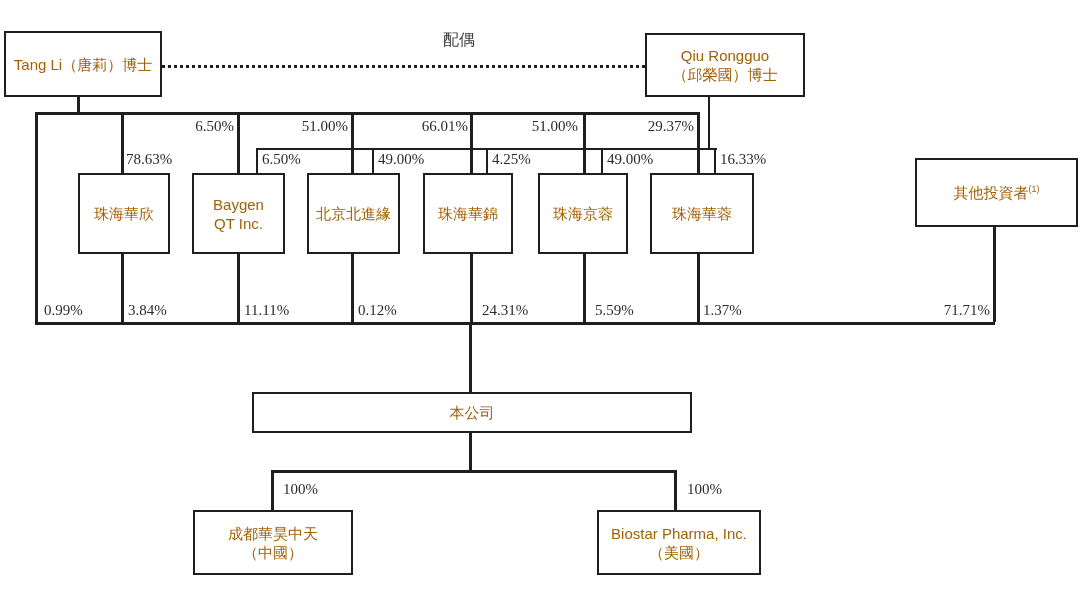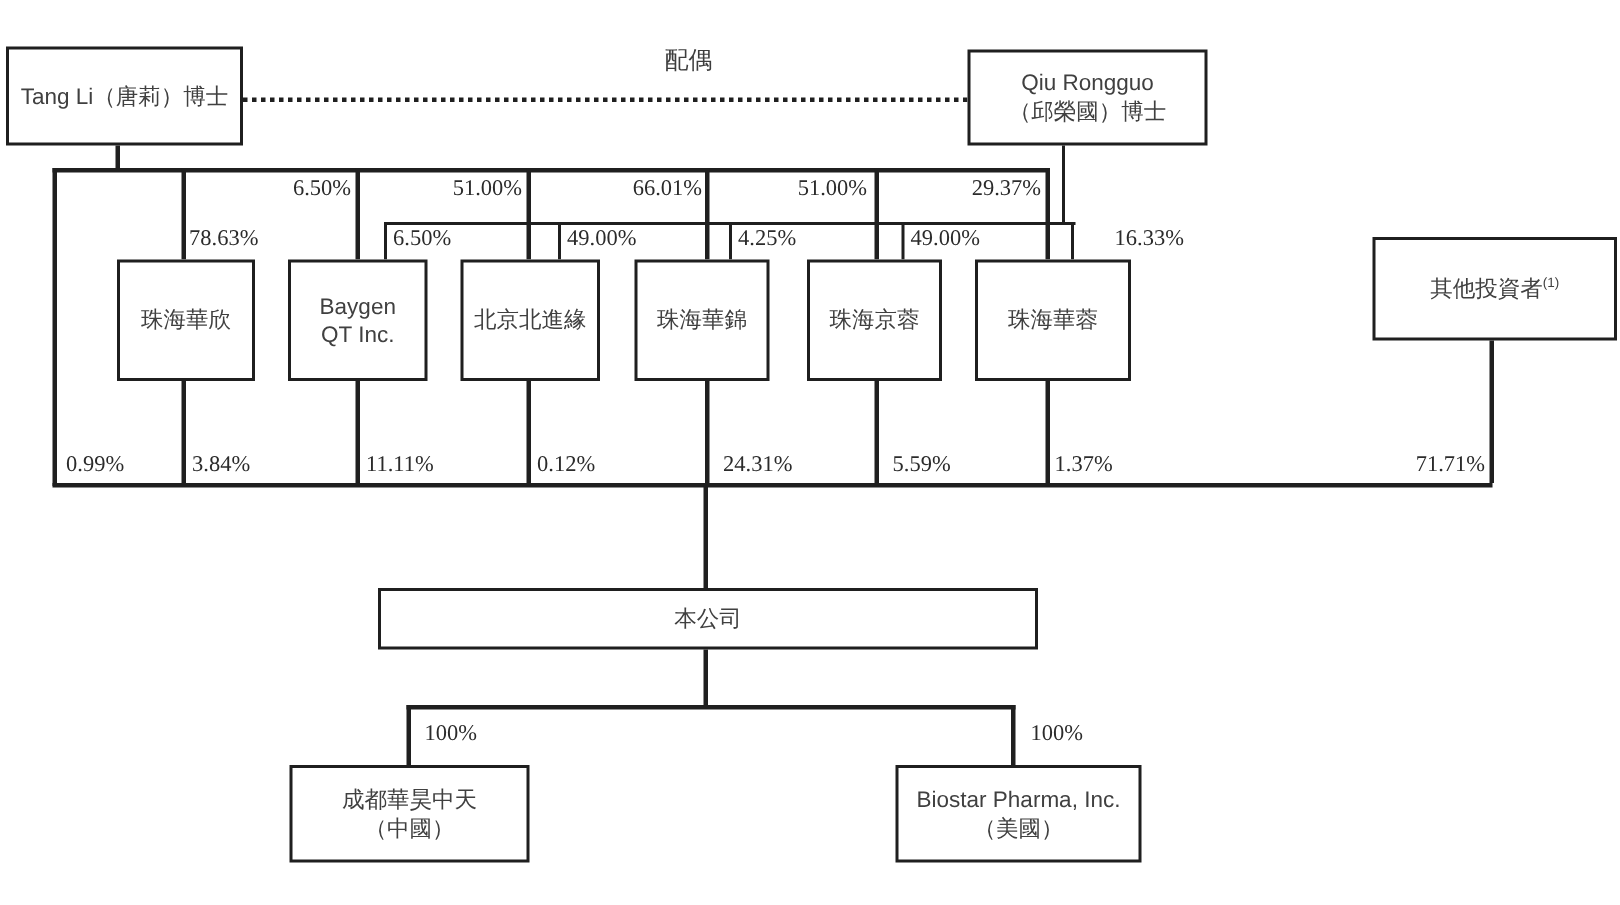--- a/index.html
+++ b/index.html
@@ -13,21 +13,21 @@
   .box{
     position:absolute;
     box-sizing:border-box;
     border:2.5px solid #1f1f1f;
     background:#ffffff;
     display:flex;
     flex-direction:column;
     align-items:center;
     justify-content:center;
     text-align:center;
-    color:#404040;
+    color:#a16207;
     font-size:15px;
     line-height:19px;
   }
   .ln{position:absolute;background:#1f1f1f;}
   .dotted{
     position:absolute;height:0;background:none;
     border-top:3px dotted #1f1f1f;
   }
   .pct{
     position:absolute;
@@ -87,21 +87,21 @@
   <div class="pct r" style="left:144px;top:118px;">6.50%</div>
   <div class="pct r" style="left:258px;top:118px;">51.00%</div>
   <div class="pct r" style="left:378px;top:118px;">66.01%</div>
   <div class="pct r" style="left:488px;top:118px;">51.00%</div>
   <div class="pct r" style="left:604px;top:118px;">29.37%</div>
 
   <div class="pct" style="left:262px;top:151px;">6.50%</div>
   <div class="pct" style="left:378px;top:151px;">49.00%</div>
   <div class="pct" style="left:492px;top:151px;">4.25%</div>
   <div class="pct" style="left:607px;top:151px;">49.00%</div>
-  <div class="pct" style="left:720px;top:151px;margin-left:23px;">16.33%</div>
+  <div class="pct" style="left:720px;top:151px;">16.33%</div>
 
   <div class="box" style="left:78px;top:173px;width:92px;height:81px;">
     <div>珠海華欣</div>
   </div>
   <div class="box" style="left:192px;top:173px;width:93px;height:81px;">
     <div>Baygen</div>
     <div>QT Inc.</div>
   </div>
   <div class="box" style="left:307px;top:173px;width:93px;height:81px;">
     <div>北京北進緣</div>

